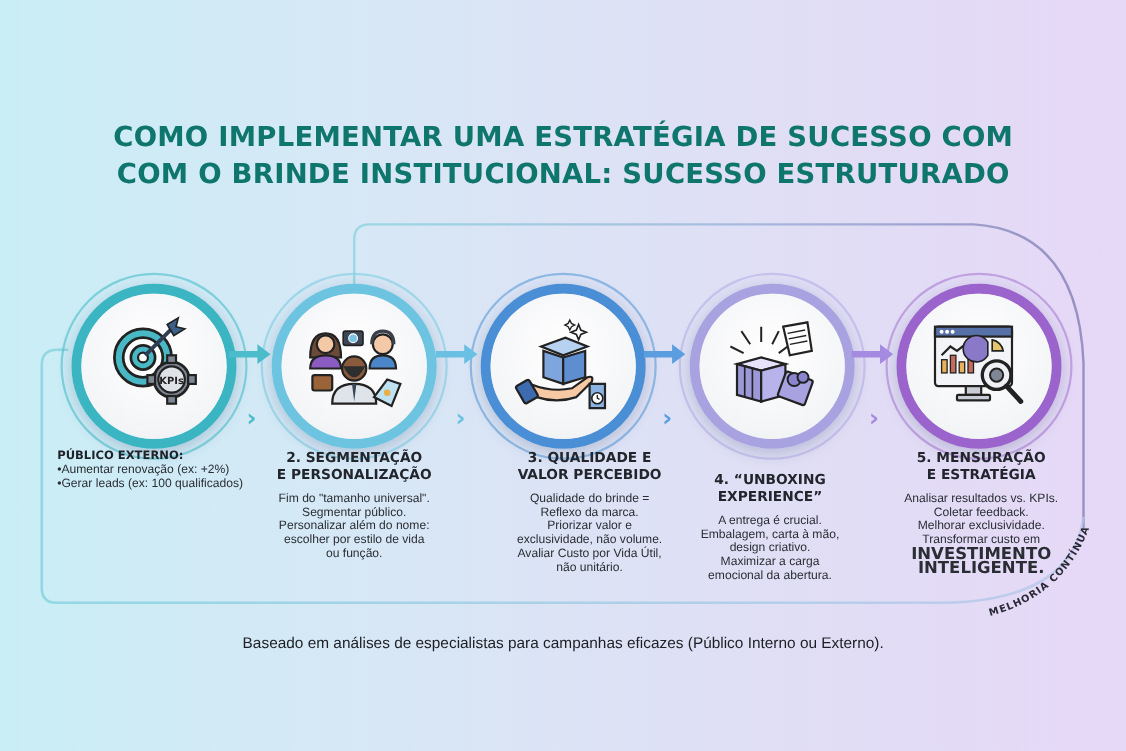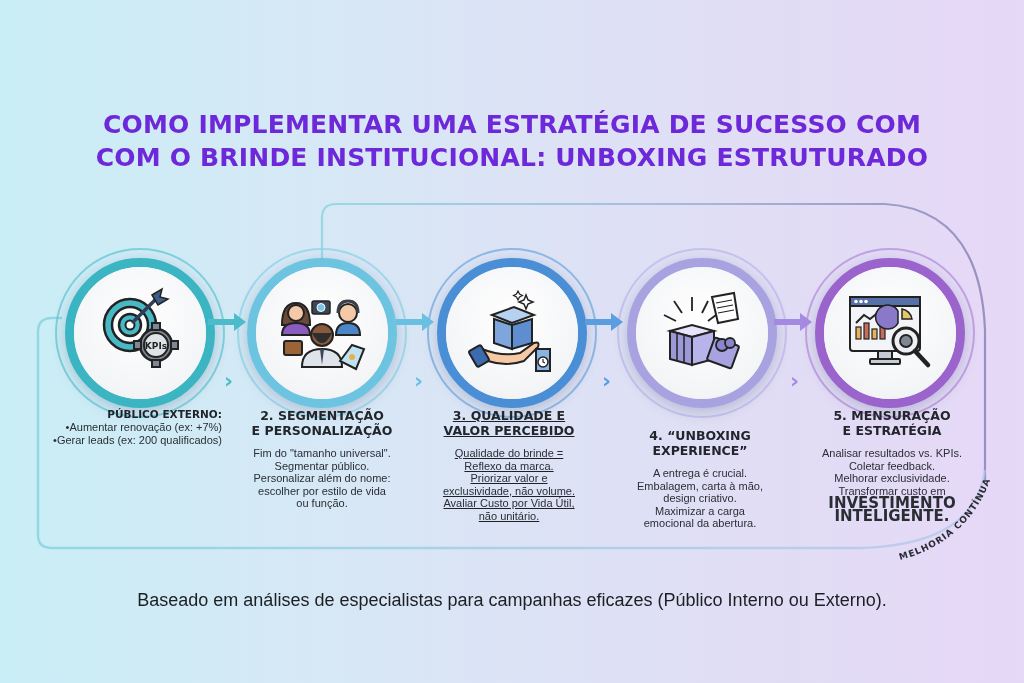--- a/index.html
+++ b/index.html
@@ -8,21 +8,21 @@
     position: relative;
     font-family: "Liberation Sans", "DejaVu Sans", sans-serif;
     background: linear-gradient(90deg, #c9eef6 0%, #d6e8f6 30%, #dde2f5 55%, #e1ddf5 75%, #e6d8f7 100%);
     color: #1e2228;
   }
   .title {
     position: absolute; left: 0; top: 108px; width: 1024px;
     text-align: center;
     font-family: "DejaVu Sans", sans-serif;
     font-weight: bold; font-size: 25px; line-height: 33px;
-    letter-spacing: 0.2px; color: #6d28d9;
+    letter-spacing: 0.2px; color: #0f766e;
   }
   .title span { display: block; }
 
   svg.frame { position: absolute; left: 0; top: 0; }
 
   .circle-wrap { position: absolute; width: 170px; height: 170px; }
   .ring-outer {
     position: absolute; inset: 0; border-radius: 50%;
     border: 2px solid; opacity: 0.7;
   }
@@ -55,34 +55,34 @@
     font-size: 11px; line-height: 12.6px; color: #2a2e34;
   }
   .step-body span { display: block; }
   .step-body b { font-family: "DejaVu Sans", sans-serif; font-size: 15px; font-weight: bold; display: block; }
 
   .step1 .step-body { text-align: left; }
   .group-label {
     font-family: "DejaVu Sans", sans-serif;
     font-weight: bold; font-size: 10.5px; line-height: 13px; color: #1e2228;
   }
-  .group { margin-bottom: 7px; text-align: right; }
+  .group { margin-bottom: 7px; }
   .bullet::before { content: "\2022 "; }
 
   .footer {
-    position: absolute; left: 0; top: 590px; width: 1024px; text-align: center;
-    font-size: 18px; color: #1c1f24;
+    position: absolute; left: 0; top: 576px; width: 1024px; text-align: center;
+    font-size: 14px; color: #1c1f24;
   }
 </style>
 </head>
 <body>
 
 <h1 class="title">
   <span>COMO IMPLEMENTAR UMA ESTRATÉGIA DE SUCESSO COM</span>
-  <span>COM O BRINDE INSTITUCIONAL: UNBOXING ESTRUTURADO</span>
+  <span>COM O BRINDE INSTITUCIONAL: SUCESSO ESTRUTURADO</span>
 </h1>
 
 <svg class="frame" width="1024" height="683">
   <defs>
     <linearGradient id="loopGrad" x1="0" x2="1" y1="0" y2="0">
       <stop offset="0" stop-color="#8fd6e0"></stop>
       <stop offset="0.5" stop-color="#9fb6dc"></stop>
       <stop offset="1" stop-color="#8a84b8"></stop>
     </linearGradient>
     <linearGradient id="boxGrad" x1="0" x2="1">
@@ -237,41 +237,41 @@
 
 <span class="chev" style="left:224px; top:370px; color:#4cbccb;">›</span>
 <span class="chev" style="left:414px; top:370px; color:#6ac0e2;">›</span>
 <span class="chev" style="left:602px; top:370px; color:#5b9ee0;">›</span>
 <span class="chev" style="left:790px; top:370px; color:#a48ae0;">›</span>
 
 <div class="step step1" style="left:52px; top:408px; width:170px;">
   <div class="step-body">
     <div class="group">
       <div class="group-label">PÚBLICO EXTERNO:</div>
-      <div class="bullet">Aumentar renovação (ex: +7%)</div>
-      <div class="bullet">Gerar leads (ex: 200 qualificados)</div>
+      <div class="bullet">Aumentar renovação (ex: +2%)</div>
+      <div class="bullet">Gerar leads (ex: 100 qualificados)</div>
     </div>
   </div>
 </div>
 
 <div class="step" style="left:236px; top:408px; width:172px;">
   <div class="step-title">
     <span>2. SEGMENTAÇÃO</span>
     <span>E PERSONALIZAÇÃO</span>
   </div>
   <div class="step-body">
     <span>Fim do "tamanho universal".</span>
     <span>Segmentar público.</span>
     <span>Personalizar além do nome:</span>
     <span>escolher por estilo de vida</span>
     <span>ou função.</span>
   </div>
 </div>
 
-<div class="step" style="left:421px; top:408px; width:176px;text-decoration:underline;">
+<div class="step" style="left:448px; top:408px; width:176px;">
   <div class="step-title">
     <span>3. QUALIDADE E</span>
     <span>VALOR PERCEBIDO</span>
   </div>
   <div class="step-body">
     <span>Qualidade do brinde =</span>
     <span>Reflexo da marca.</span>
     <span>Priorizar valor e</span>
     <span>exclusividade, não volume.</span>
     <span>Avaliar Custo por Vida Útil,</span>

